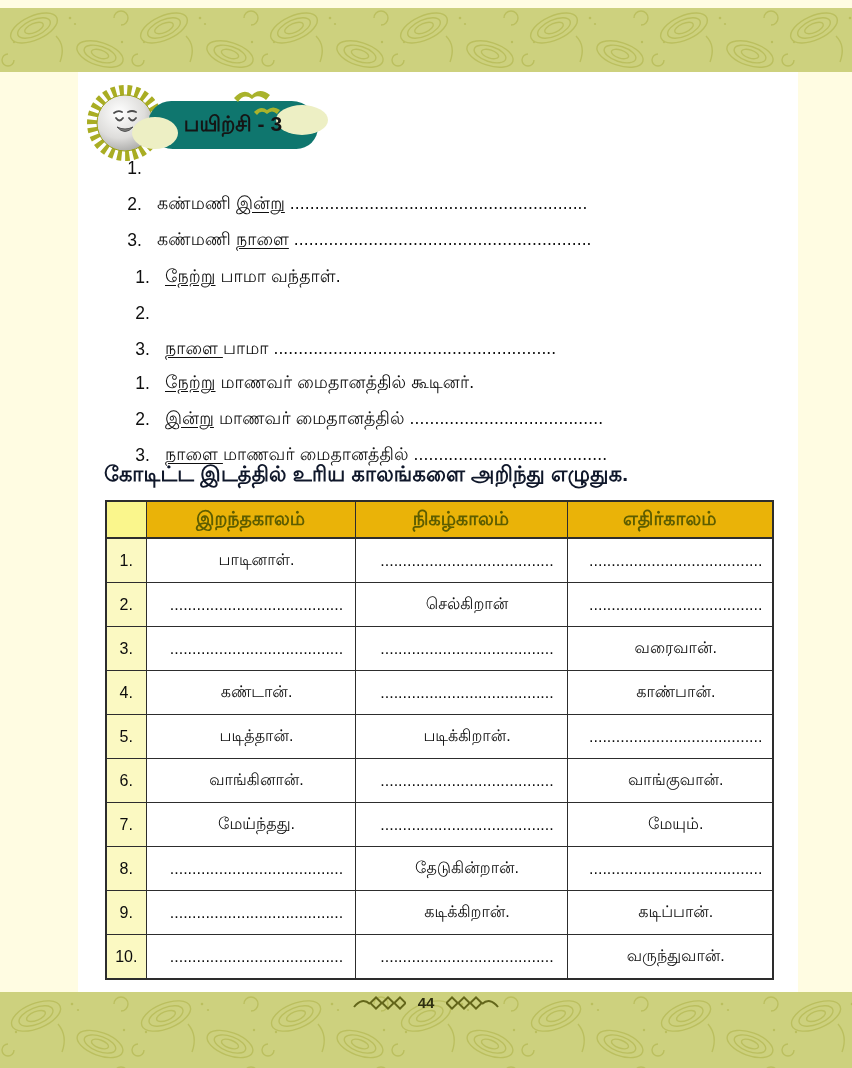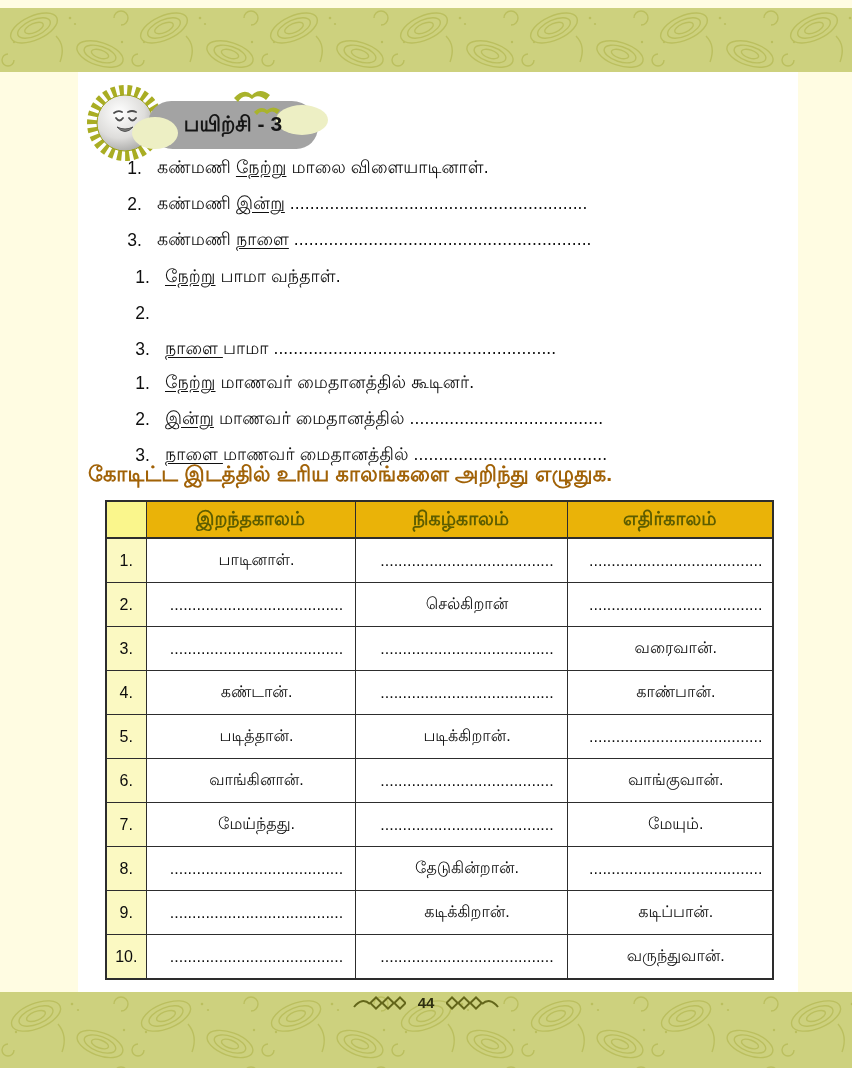--- a/index.html
+++ b/index.html
@@ -5,39 +5,39 @@
   html,body{margin:0;padding:0;}
   .page{position:relative;width:852px;height:1068px;background:#fffce2;
         font-family:"Liberation Sans","DejaVu Sans",sans-serif;overflow:hidden;}
   .content-bg{position:absolute;left:78px;top:72px;width:720px;height:921px;background:#ffffff;}
   .band{position:absolute;left:0;display:block;}
   .band-top{top:8px;}
   .band-bottom{top:992px;}
 
   
   .sun{position:absolute;left:84px;top:82px;}
-  .bubble{position:absolute;left:148px;top:101px;width:170px;height:48px;background:#a3a3a3;
+  .bubble{position:absolute;left:148px;top:101px;width:170px;height:48px;background:#0f766e;
           border-radius:30px 34px 28px 32px;display:flex;align-items:center;justify-content:center;}
   .bubble::before{content:"";position:absolute;left:-16px;bottom:0;width:46px;height:32px;
           background:#edefc4;border-radius:50%;}
   .bubble::after{content:"";position:absolute;right:-10px;top:4px;width:52px;height:30px;
           background:#edefc4;border-radius:50%;}
   .badge-label{position:relative;z-index:2;font-size:21px;font-weight:bold;color:#151515;white-space:nowrap;}
   .birds{position:absolute;left:228px;top:84px;z-index:3;}
 
   
   .sent-group{position:absolute;left:112px;width:640px;}
   .g1{top:150px;} .g2{top:259px;padding-left:8px;} .g3{top:365px;padding-left:8px;}
   .s-row{display:flex;align-items:center;height:36px;font-size:17.5px;color:#101010;
          font-weight:500;white-space:nowrap;overflow:hidden;letter-spacing:.1px;}
   .s-num{width:30px;text-align:right;margin-right:15px;flex:none;}
   .s-text u{text-decoration:underline;text-underline-offset:3px;}
 
-  .heading{position:absolute;left:88px;top:462px;font-size:21px;font-weight:bold;
-           color:#a16207;letter-spacing:.2px;white-space:nowrap;}
+  .heading{position:absolute;left:104px;top:462px;font-size:21px;font-weight:bold;
+           color:#0f172a;letter-spacing:.2px;white-space:nowrap;}
 
   
   .table-wrap{position:absolute;left:105px;top:500px;}
   table{border-collapse:collapse;table-layout:fixed;width:667px;border:2px solid #2d2d2d;}
   th,td{border:1px solid #2d2d2d;}
   th{height:33px;background:#eab308;color:#5d5d00;font-size:19px;font-weight:bold;
      border-bottom:2.5px solid #2d2d2d;}
   th.numcol{background:#faf68c;}
   td{height:43px;font-size:16px;color:#0c0c0c;padding:0 4px 0 16px;overflow:hidden;
      white-space:nowrap;vertical-align:middle;text-align:center;}
@@ -139,21 +139,20 @@
   </div>
 
   <svg class="birds" width="64" height="40" viewBox="0 0 64 40">
     <path d="M6 14 Q16 3 24 11 Q32 3 42 11 L38 16 Q30 9 24 15 Q16 9 10 18 Z" fill="#a9b32c"></path>
     <path d="M26 28 Q33 21 39 26 Q45 21 52 26 L49 30 Q44 25 39 30 Q33 25 29 31 Z" fill="#a9b32c"></path>
   </svg>
 
   <div class="sent-group g1">
     <div class="s-row">
       <span class="s-num">1.</span>
-      <span class="s-text"><span>கண்மணி </span><u>நேற்று</u><span> மாலை விளையாடினாள்.</span></span>
     </div>
     <div class="s-row">
       <span class="s-num">2.</span>
       <span class="s-text"><span>கண்மணி </span><u>இன்று</u><span>   ............................................................</span></span>
     </div>
     <div class="s-row">
       <span class="s-num">3.</span>
       <span class="s-text"><span>கண்மணி </span><u>நாளை</u><span>   ............................................................</span></span>
     </div>
   </div>

